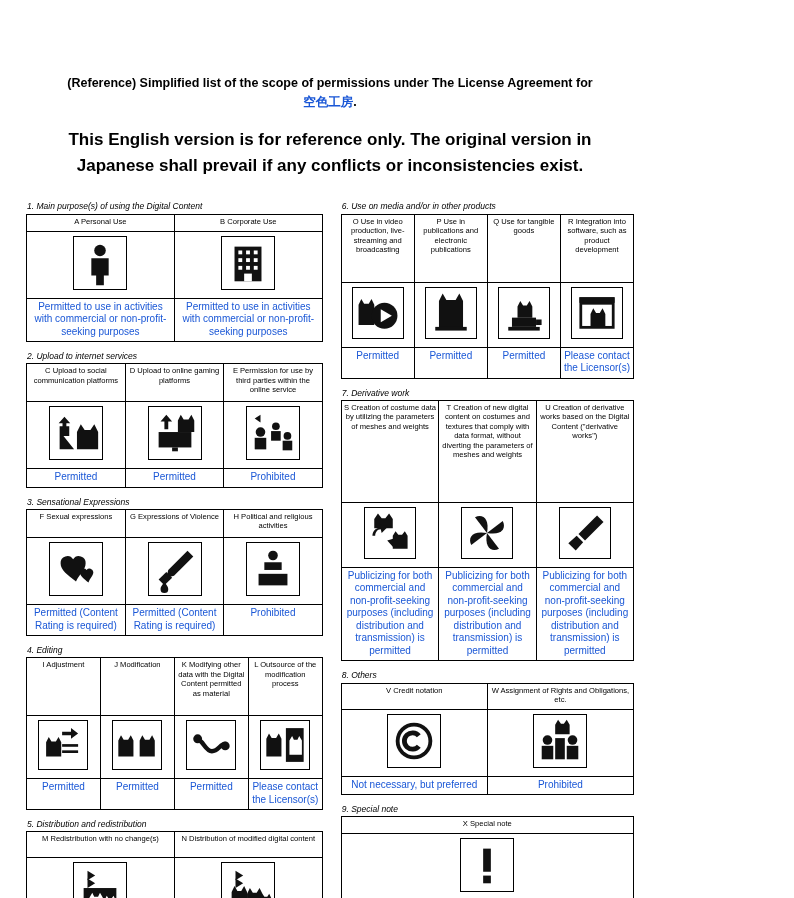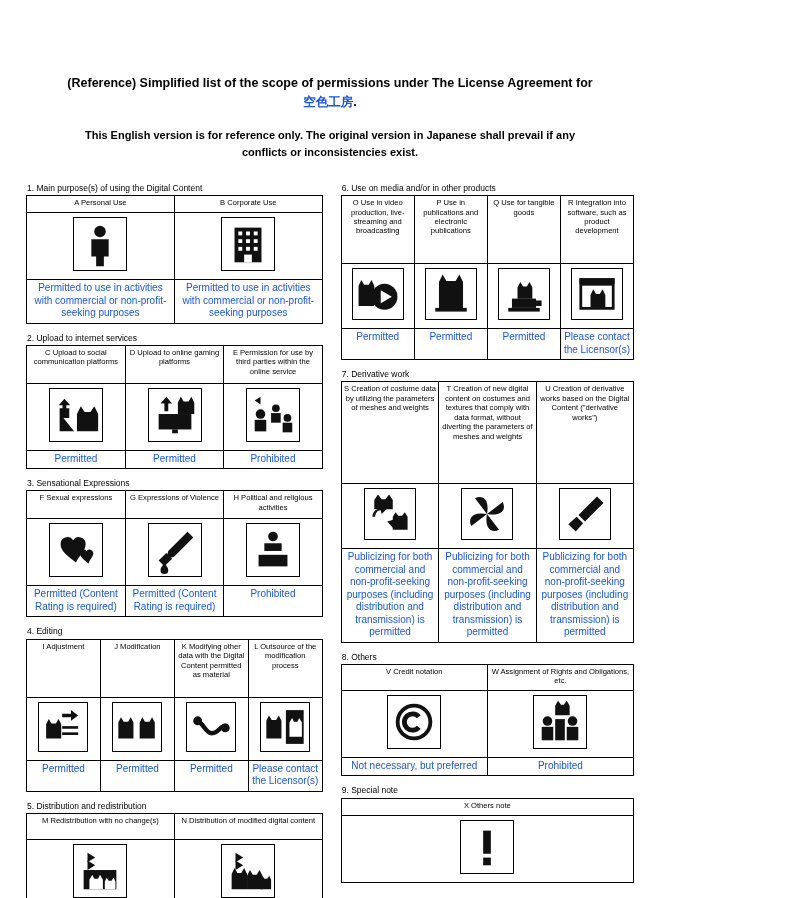--- a/index.html
+++ b/index.html
@@ -32,21 +32,21 @@
     font-size: 12.5px;
     font-weight: bold;
     margin: 0;
     line-height: 1.55;
   }
   .header .jp {
     color: #1a57d6;
     font-weight: bold;
   }
   .header h2 {
-    font-size: 11px;
+    font-size: 17px;
     font-weight: bold;
     margin: 14px 0 0 0;
     line-height: 1.55;
     padding: 0 40px;
   }
 
   
   .columns {
     display: flex;
     gap: 18px;
@@ -54,20 +54,21 @@
     align-items: flex-start;
   }
   .col-left { width: 344px; }
   .col-right { width: 340px; }
 
   .section { margin-bottom: 9px; }
   .section-title {
     font-size: 8.5px;
     margin: 0 0 2px 1px;
     line-height: 1.2;
+    font-style: italic;
   }
 
   table.grid {
     border-collapse: collapse;
     width: 100%;
     table-layout: fixed;
   }
   table.grid td {
     border: 1px solid #000;
     vertical-align: top;
@@ -588,21 +589,21 @@
         </tbody>
           </table>
       </div>
 
       <div class="section">
         <div class="section-title">9. Special note</div>
         <table class="grid">
           <tbody>
               <tr>
             <td>
-                  <div class="cellhead">X Others note</div>
+                  <div class="cellhead">X Special note</div>
                 </td>
           </tr>
           <tr>
             <td>
               <div class="cellicon">
                 <span class="ibox">
                   <svg viewBox="0 0 54 54">
                         <rect x="23" y="10" width="8" height="24" fill="#111"></rect>
                         <rect x="23" y="38" width="8" height="8" fill="#111"></rect>
                       </svg>

